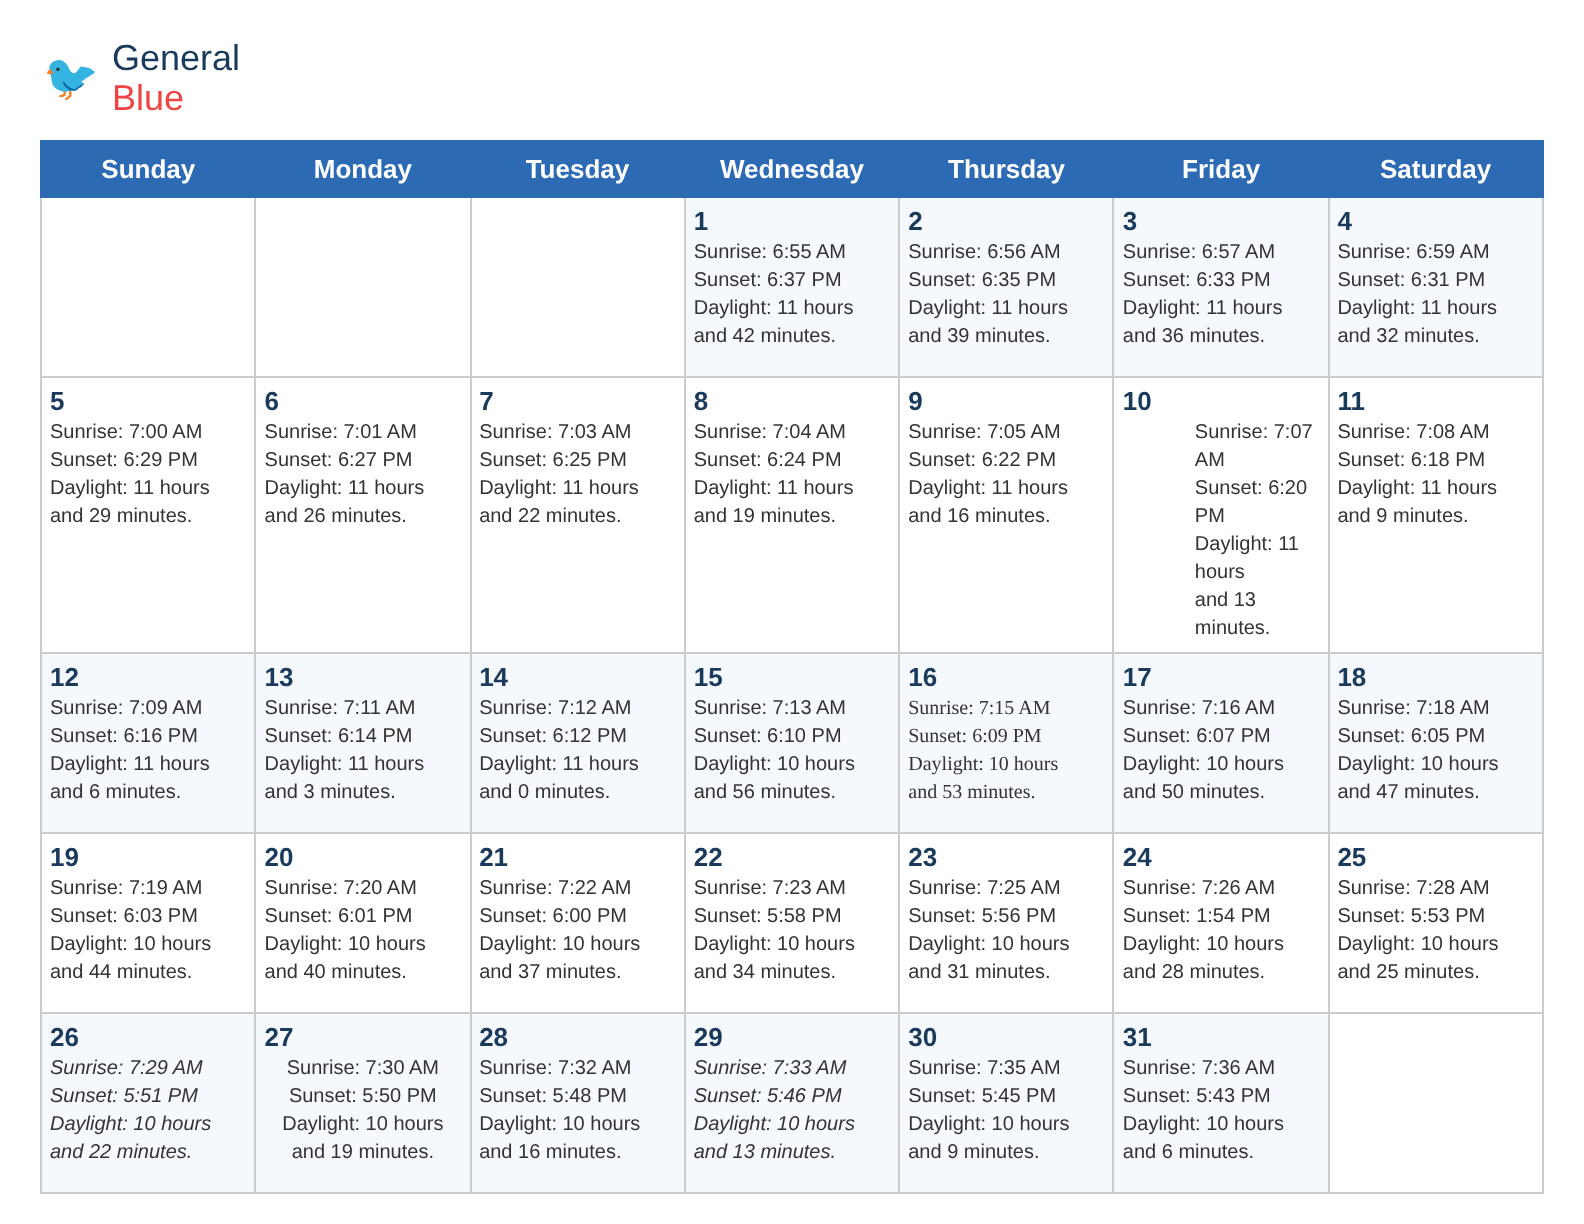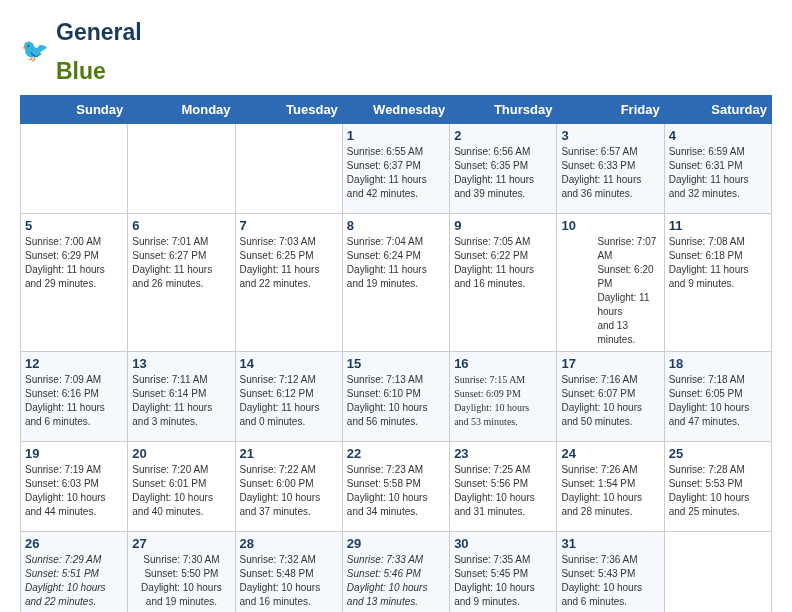--- a/index.html
+++ b/index.html
@@ -15,22 +15,22 @@
       justify-content: space-between;
       align-items: flex-start;
       margin-bottom: 10px;
     }
     .logo {
       display: flex;
       align-items: center;
       gap: 4px;
     }
     .logo-text {
-      font-size: 23px;
-      font-weight: bold;
+      font-size: 18px;
+      font-weight: normal;
       color: #1a3a5c;
       line-height: 1.1;
     }
     .logo-bird {
       width: 32px;
       height: 32px;
     }
     .title-block {
       text-align: right;
     }
@@ -47,21 +47,21 @@
       width: 100%;
       border-collapse: collapse;
       table-layout: fixed;
     }
     thead tr th {
       background: #2d6ab4;
       color: #fff;
       font-size: 13px;
       font-weight: bold;
       padding: 6px 4px;
-      text-align: right;
+      text-align: center;
       border: 1px solid #2d6ab4;
     }
     tbody tr td {
       border: 1px solid #ccc;
       vertical-align: top;
       padding: 4px;
       font-size: 10.5px;
       color: #333;
       height: 90px;
       background: #fff;
@@ -88,21 +88,21 @@
 </head>
 <body>
 
 <div class="header">
   <div class="logo">
     <svg class="logo-bird" viewBox="0 0 40 40" xmlns="http://www.w3.org/2000/svg">
       <text x="2" y="28" font-size="28" fill="#2d6ab4">🐦</text>
     </svg>
     <div class="logo-text">
       <div>General</div>
-      <div style="color:#4d7c0f;margin-top:14px;">Blue</div>
+      <div style="color:#ef4444;">Blue</div>
     </div>
   </div>
   <div class="title-block">
     <div class="month-title"></div>
     <div class="location-title"></div>
   </div>
 </div>
 
 <table>
   <thead>

